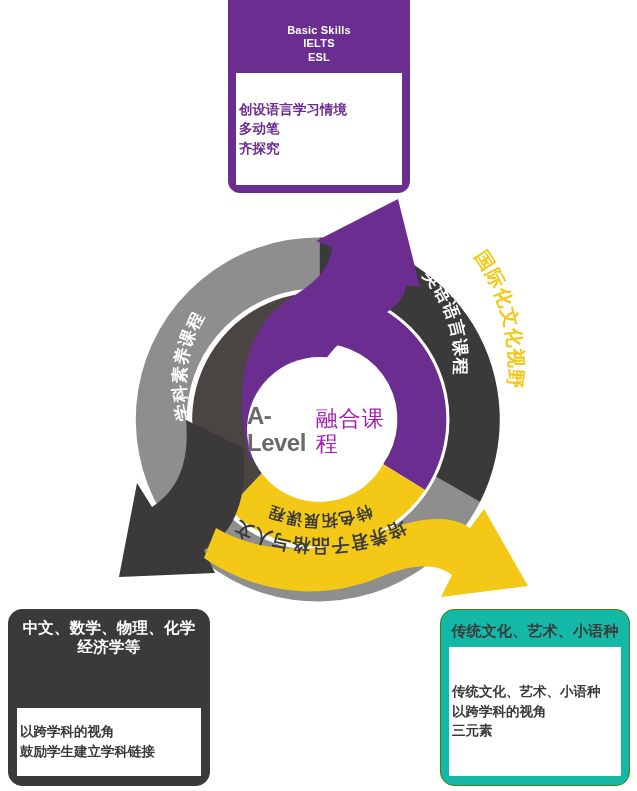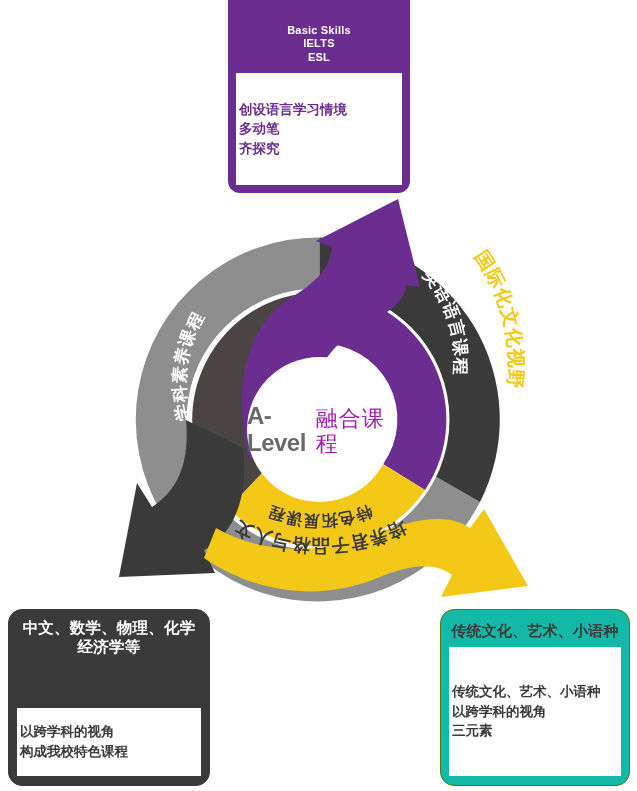--- a/index.html
+++ b/index.html
@@ -258,21 +258,21 @@
   </div>
 
   <div class="callout" id="box-left">
     <div class="cap">
       <div>中文、数学、物理、化学</div>
       <div>经济学等</div>
     </div>
     <div class="bodybox">
       <span>
         <span>以跨学科的视角</span>
-        <span>构成我校特色课程</span>
+        <span>鼓励学生建立学科链接</span>
       </span>
     </div>
   </div>
 
   <div class="callout" id="box-right">
     <div class="cap">
       <div>传统文化、艺术、小语种</div>
     </div>
     <div class="bodybox">
       <span>

